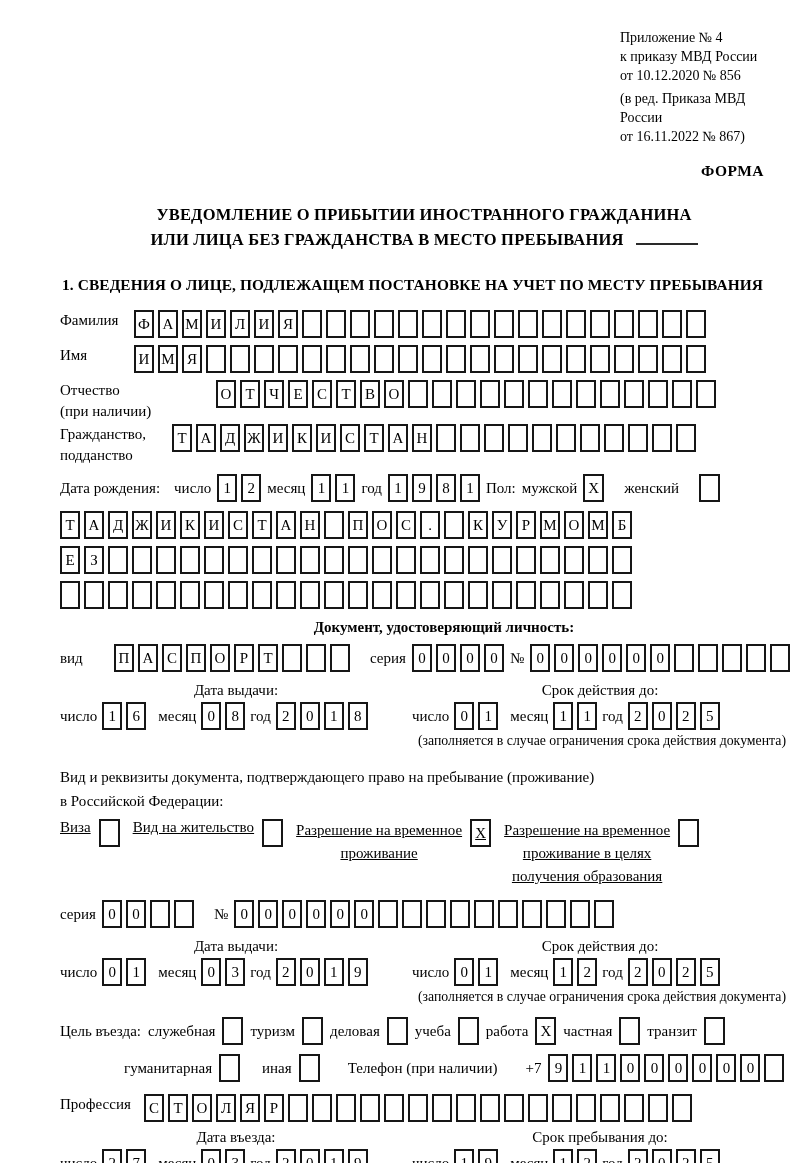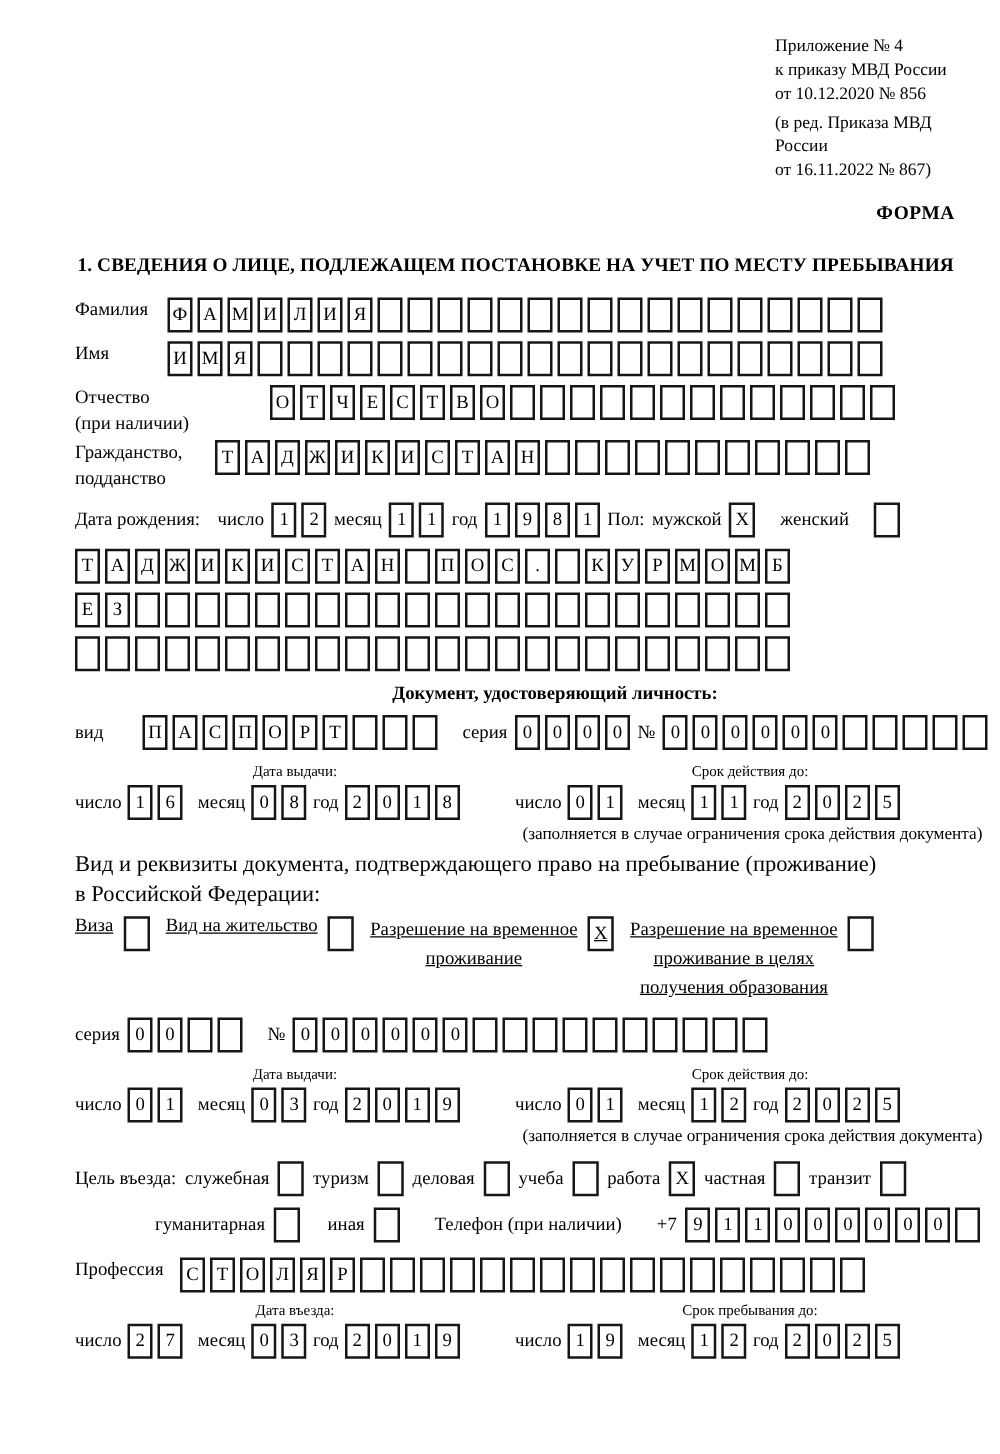--- a/index.html
+++ b/index.html
@@ -24,25 +24,25 @@
   .brows{display:flex;flex-direction:column;gap:7px;}
 
   .inl{display:flex;align-items:center;gap:6px;flex-wrap:nowrap;}
   .sp8{width:8px;flex:none;} .sp14{width:14px;flex:none;} .sp2{width:2px;flex:none;}
 
   .doc-head{text-align:center;font-weight:bold;font-size:15px;margin:10px 0 8px 40px;}
 
   .dates{display:flex;margin-top:10px;}
   .dcol-l{width:352px;flex:none;}
   .dcol-r{flex:1;}
-  .dhead{text-align:center;font-size:12px;margin-bottom:3px;}
+  .dhead{text-align:center;font-size:15px;margin-bottom:3px;}
   .drow{display:flex;align-items:center;gap:5px;font-size:15px;}
   .cap-r{text-align:right;font-size:13.8px;margin-top:3px;padding-right:2px;}
 
-  .para{font-size:18px;line-height:24px;margin-top:4px;}
+  .para{font-size:15px;line-height:24px;margin-top:16px;}
 
   .permits{display:flex;align-items:flex-start;gap:13px;margin-top:6px;font-size:15px;text-decoration:underline;}
   .pitem{display:flex;align-items:flex-start;gap:8px;}
   .pitem .txt{text-align:center;line-height:23px;}
 
   .purpose{display:flex;align-items:center;gap:7px;font-size:15px;margin-top:12px;}
   .purpose2{display:flex;align-items:center;gap:7px;font-size:15px;margin-top:9px;margin-left:64px;}
 
   .rep{display:flex;margin-top:10px;}
 </style>
@@ -56,20 +56,24 @@
     <div>к приказу МВД России</div>
     <div>от 10.12.2020 № 856</div>
     <div class="grp2">
       <div>(в ред. Приказа МВД России</div>
       <div>от 16.11.2022 № 867)</div>
     </div>
   </div>
 
   <div class="forma">ФОРМА</div>
 
+  <div class="title">
+    <div>УВЕДОМЛЕНИЕ О ПРИБЫТИИ ИНОСТРАННОГО ГРАЖДАНИНА</div>
+    <div><span>ИЛИ ЛИЦА БЕЗ ГРАЖДАНСТВА В МЕСТО ПРЕБЫВАНИЯ</span><span class="blank-line"></span></div>
+  </div>
 
   <div class="sec-head">1. СВЕДЕНИЯ О ЛИЦЕ, ПОДЛЕЖАЩЕМ ПОСТАНОВКЕ НА УЧЕТ ПО МЕСТУ ПРЕБЫВАНИЯ</div>
 
   <div class="row">
     <div class="lbl w74">Фамилия</div>
     <div class="boxes">
         <span class="box">Ф</span>
         <span class="box">А</span>
         <span class="box">М</span>
         <span class="box">И</span>

